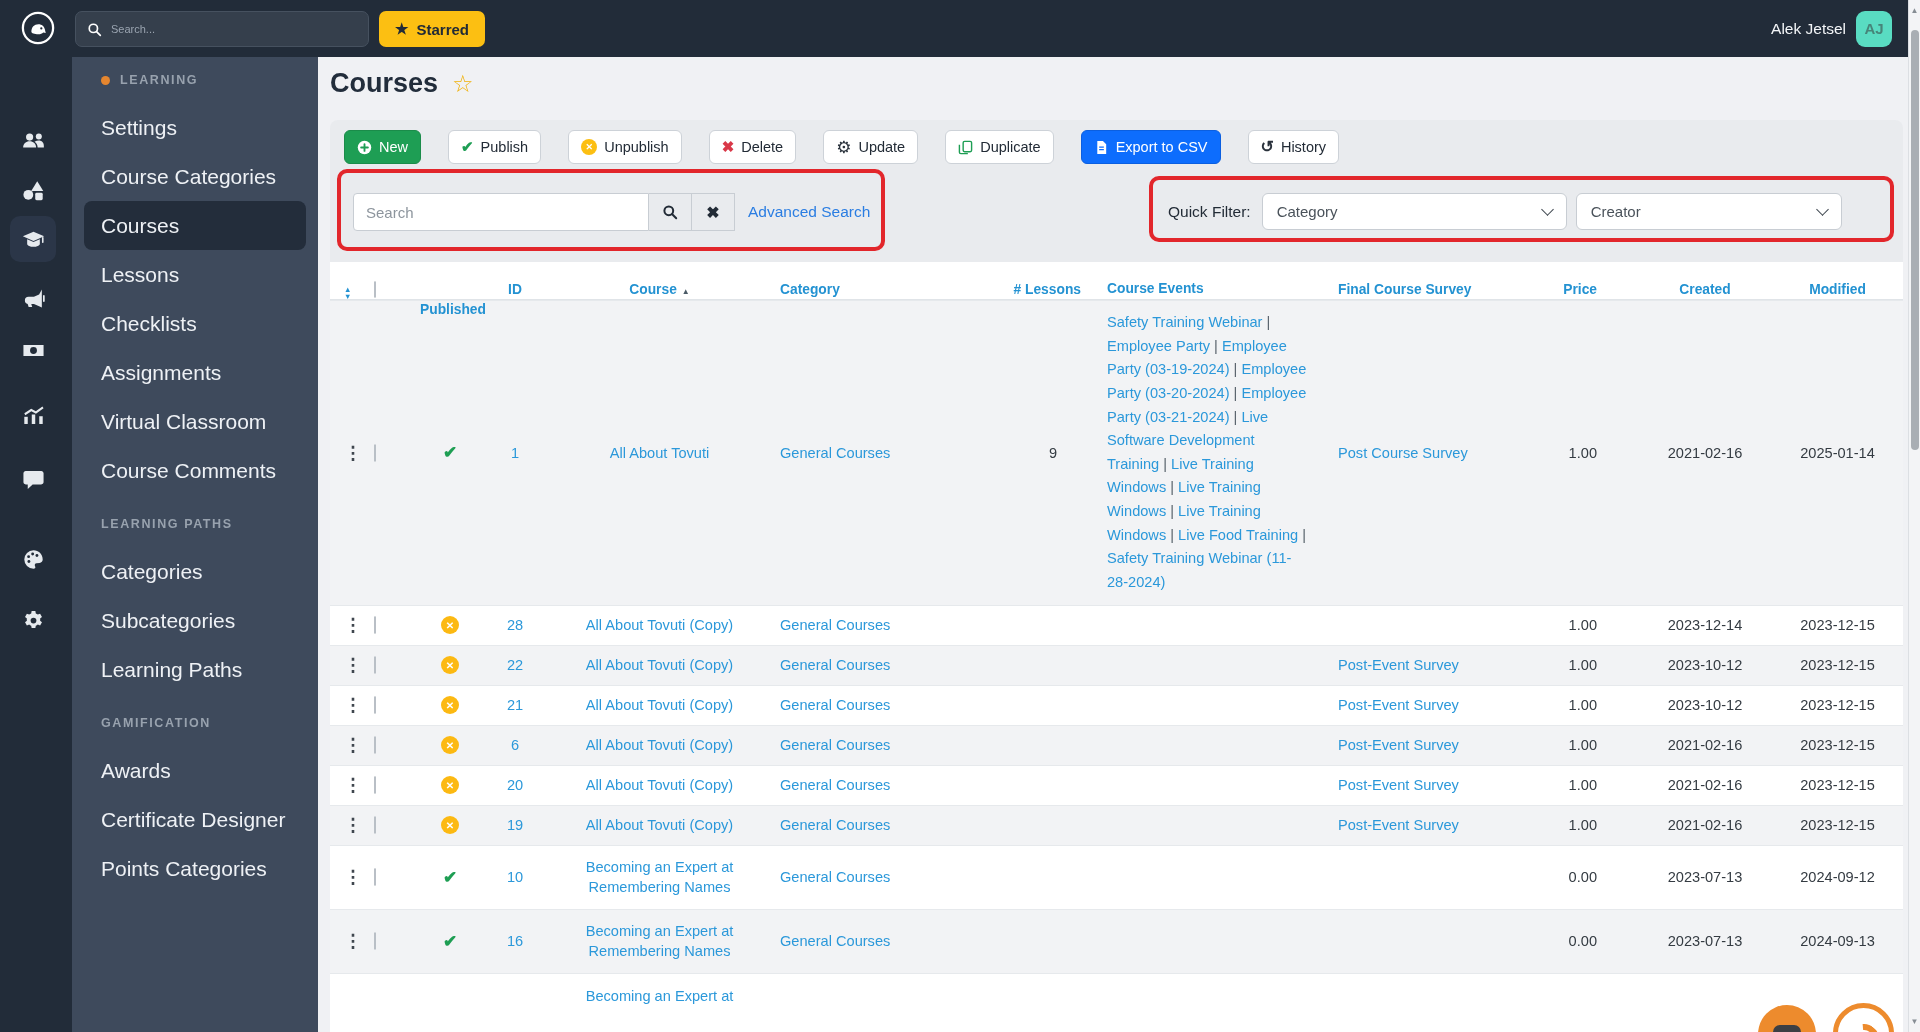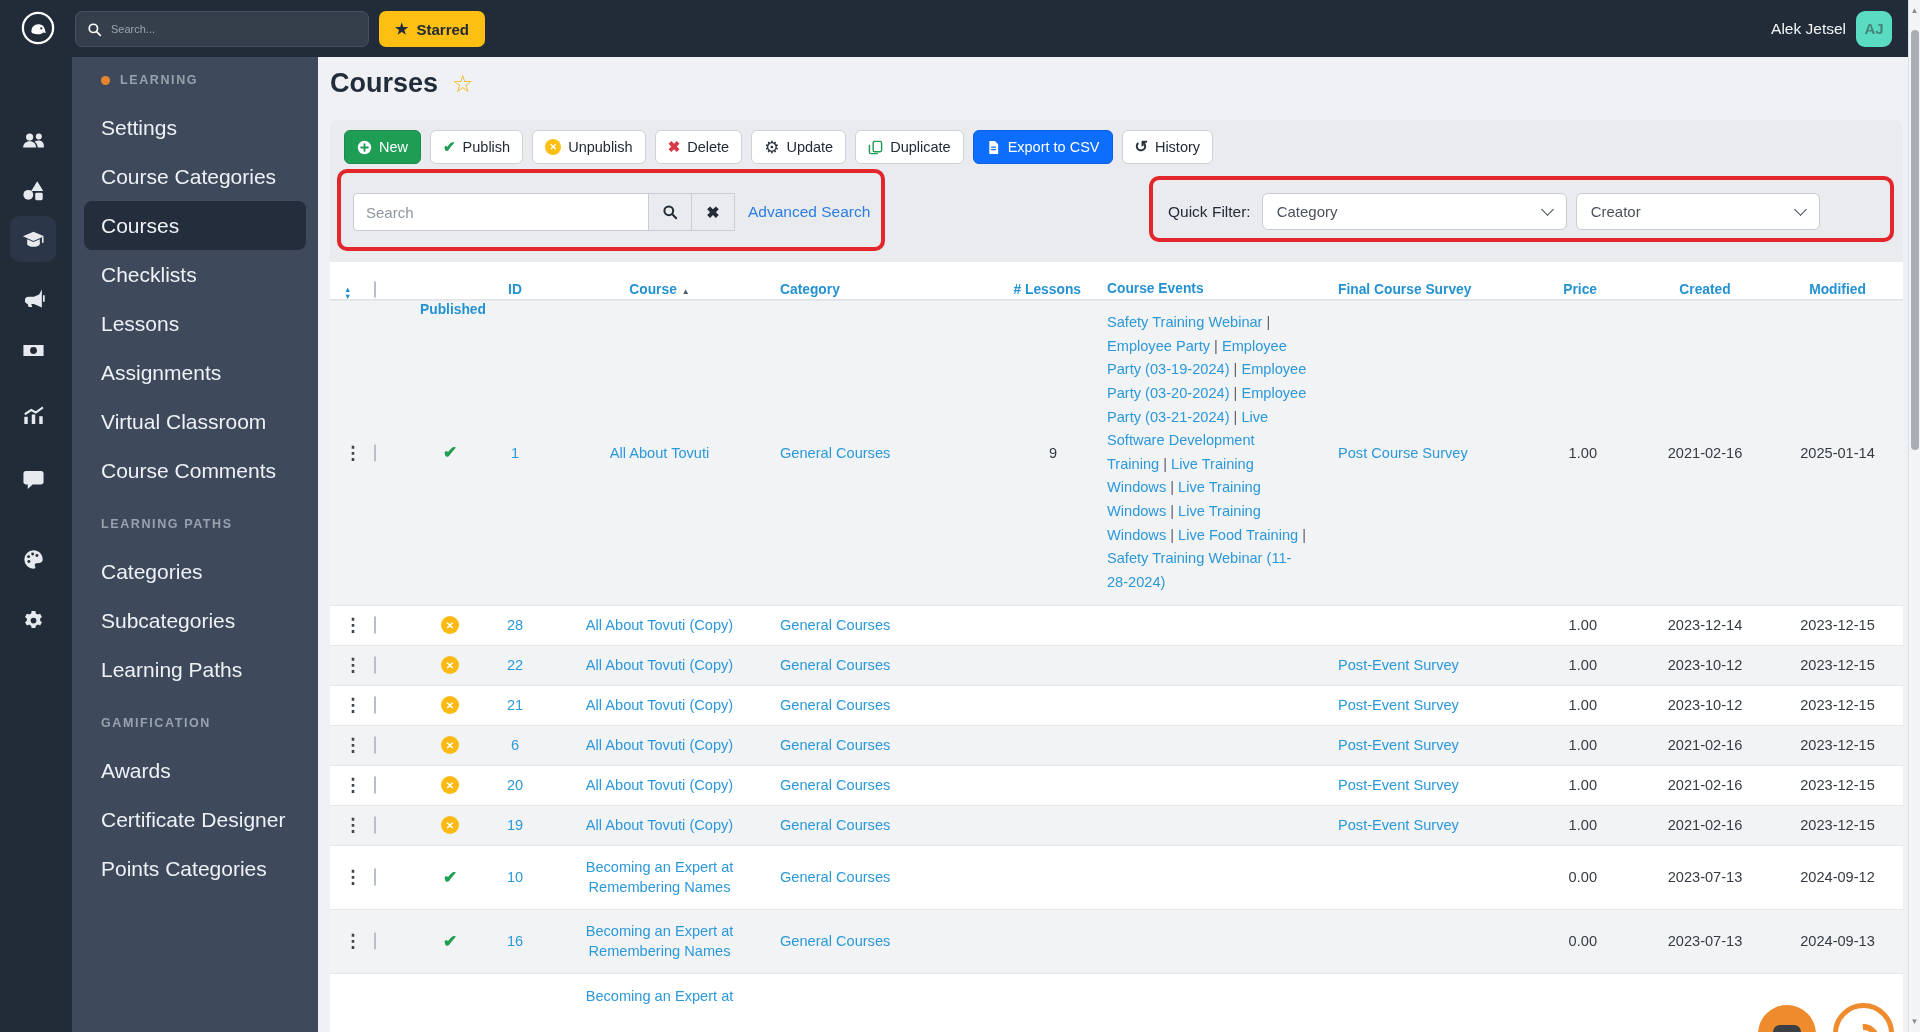--- a/index.html
+++ b/index.html
@@ -30,21 +30,21 @@
   .nav-header.gap { margin-top:6px; }
   .nav-dot { width:9px; height:9px; border-radius:50%; background:#e5862f; margin-right:10px; }
   .nav-item { height:49px; display:flex; align-items:center; padding-left:29px; color:#eef1f5; font-size:21px; cursor:pointer; }
   .nav-item.active { background:#232d3b; border-radius:8px; margin:0 12px; padding-left:17px; }
 
   
   .page-title { position:absolute; left:330px; top:68px; font-size:27px; font-weight:bold; color:#222d3b; display:flex; align-items:center; gap:14px; z-index:1; }
   .fav-star { font-size:24px; color:#f0b10b; font-weight:normal; cursor:pointer; line-height:1; }
 
   .panel { position:absolute; left:330px; top:120px; width:1573px; height:142px; background:#e9ebee; border-radius:8px 8px 0 0; z-index:1; }
-  .toolbar { position:absolute; left:14px; top:10px; display:flex; gap:9px; }
+  .toolbar { position:absolute; left:14px; top:10px; display:flex; gap:27px; }
   .btn { height:34px; border-radius:6px; padding:0 12px; display:inline-flex; align-items:center; gap:7px; font-size:14.5px; font-weight:500; background:#fff; border:1px solid #cdd2d8; color:#222b36; cursor:pointer; font-family:inherit; white-space:nowrap; }
   .btn.success { background:#1e9e54; border-color:#1b8c4a; color:#fff; }
   .btn.primary { background:#0d6dfd; border-color:#0b5fe0; color:#fff; }
   .btn svg { width:15px; height:15px; }
   .ic-check { color:#1e9e54; font-size:15px; font-weight:bold; }
   .ic-disc { width:16px; height:16px; border-radius:50%; background:#fcbf12; color:#fff; font-size:9px; font-weight:bold; display:inline-flex; align-items:center; justify-content:center; }
   .ic-x { color:#d93848; font-size:15px; font-weight:bold; }
   .ic-gear { color:#2a323c; font-size:17px; line-height:1; }
   .ic-hist { color:#2a323c; font-size:16px; font-weight:bold; line-height:1; }
 
@@ -199,22 +199,22 @@
         <circle cx="8" cy="8" r="2" fill="#222c39"></circle>
       </svg>
     </div>
   </div>
 
 <nav class="sidenav" id="sidenav">
     <div class="nav-header"><span class="nav-dot"></span>LEARNING</div>
     <div class="nav-item">Settings</div>
     <div class="nav-item">Course Categories</div>
     <div class="nav-item active">Courses</div>
+    <div class="nav-item">Lessons</div>
     <div class="nav-item">Checklists</div>
-    <div class="nav-item">Lessons</div>
     <div class="nav-item">Assignments</div>
     <div class="nav-item">Virtual Classroom</div>
     <div class="nav-item">Course Comments</div>
     <div class="nav-header gap">LEARNING PATHS</div>
     <div class="nav-item">Categories</div>
     <div class="nav-item">Subcategories</div>
     <div class="nav-item">Learning Paths</div>
     <div class="nav-header gap">GAMIFICATION</div>
     <div class="nav-item">Awards</div>
     <div class="nav-item">Certificate Designer</div>
@@ -303,21 +303,21 @@
       </div>
     <span class="adv-link">Advanced Search</span>
   </div>
 
   <div class="qf-group">
     <span class="qf-label">Quick Filter:</span>
     <div class="select">
       <span>Category</span>
       <span class="chev"></span>
     </div>
-    <div class="select" style="width:244px;margin-right:16px">
+    <div class="select" style="width:266px;margin-right:16px">
       <span>Creator</span>
       <span class="chev"></span>
     </div>
   </div>
 </div>
 
 <div class="tablewrap" id="tablewrap">
     <div class="trow thead">
       <div class="cell "><span class="sortw">
           <span>▲</span>

